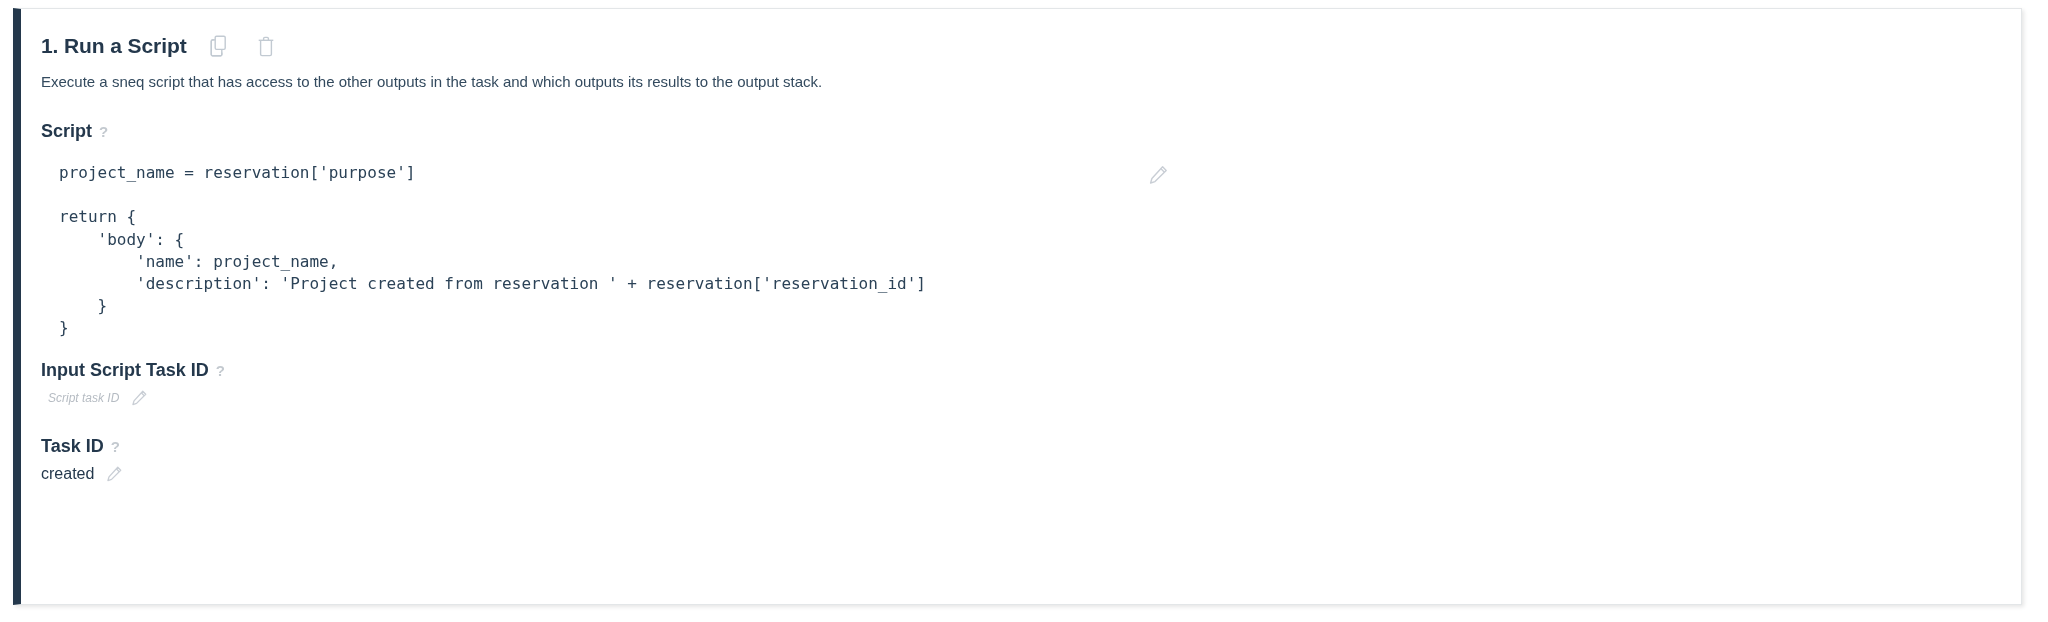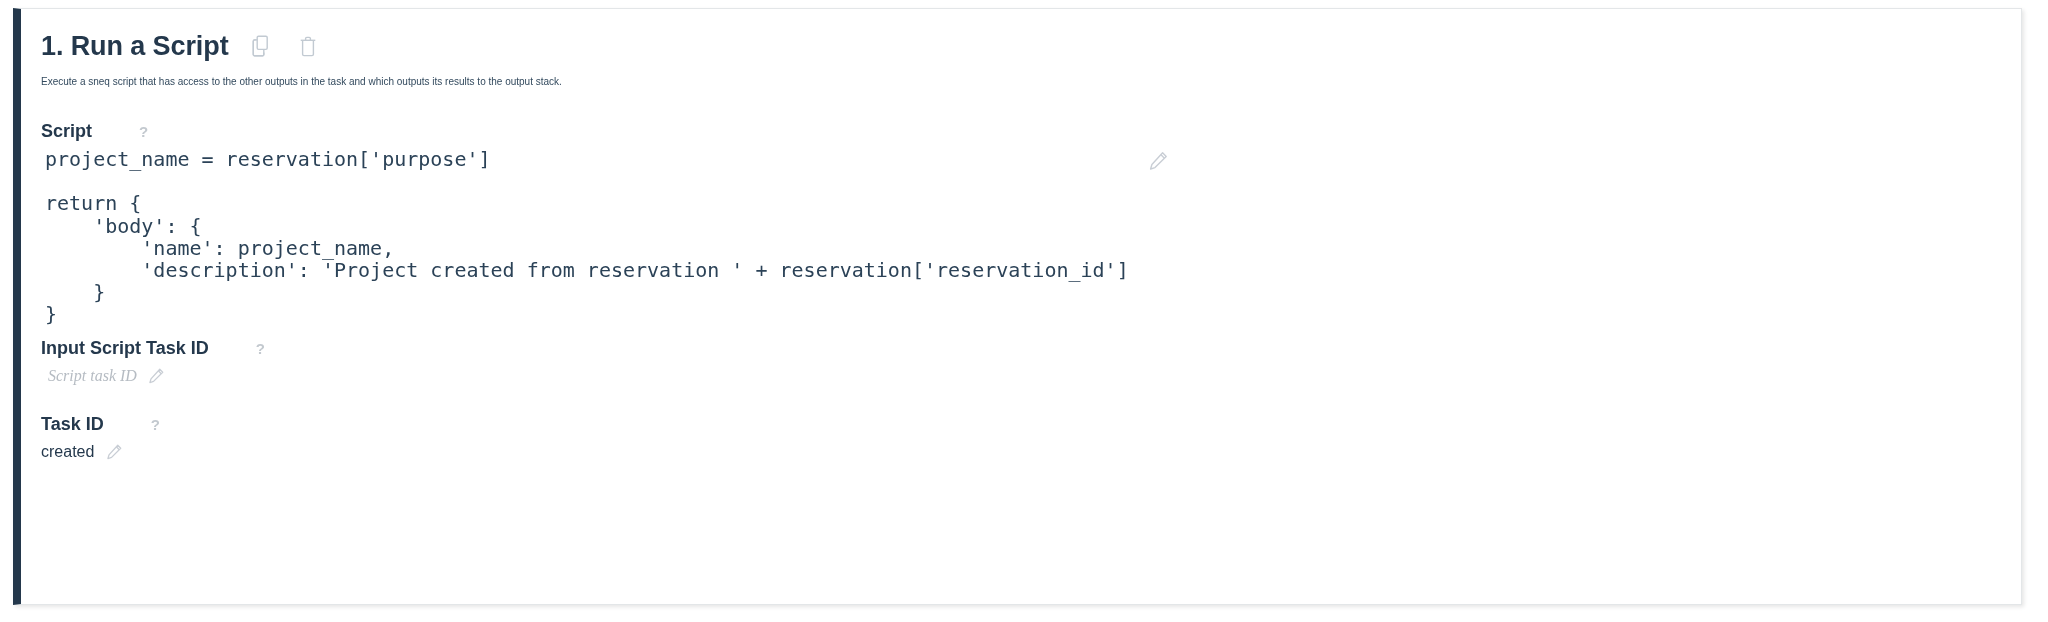--- a/index.html
+++ b/index.html
@@ -41,21 +41,21 @@
   }
 
   
   .header-row {
     display: flex;
     align-items: center;
     gap: 0;
     height: 30px;
   }
   .step-title {
-    font-size: 27px;
+    font-size: 21px;
     font-weight: bold;
     color: #24384c;
     letter-spacing: -0.1px;
     line-height: 26px;
     white-space: nowrap;
   }
   .header-icon {
     display: inline-flex;
     align-items: center;
     justify-content: center;
@@ -63,57 +63,56 @@
     height: 26px;
     cursor: pointer;
   }
   .header-icon.copy { margin-left: 20px; }
   .header-icon.trash { margin-left: 20px; }
   .header-icon svg { display: block; }
 
   
   .description {
     margin-top: 10px;
-    font-size: 10px;
+    font-size: 15px;
     line-height: 22px;
     color: #334a5e;
   }
 
   
   .field-label {
     display: flex;
     align-items: baseline;
     font-size: 18px;
     font-weight: bold;
     color: #24384c;
     line-height: 24px;
-    gap: 40px;
   }
   .help-mark {
     margin-left: 7px;
     font-size: 15px;
     font-weight: bold;
     color: #c3c9cf;
     cursor: help;
   }
 
   .script-label-block { margin-top: 26px; }
 
   
   .code-area {
     position: relative;
     margin-top: 2px;
   }
   .code-block {
     font-family: "DejaVu Sans Mono", "Liberation Mono", monospace;
-    font-size: 20px;
+    font-size: 16px;
     line-height: 22.2px;
     color: #2b4257;
     white-space: pre;
-    margin: 4px;
+    margin: 18px;
     letter-spacing: 0px;
   }
   .code-pencil {
     position: absolute;
     left: 1106px;
     top: 2px;
     width: 22px;
     height: 22px;
     cursor: pointer;
   }
@@ -130,22 +129,21 @@
     height: 24px;
   }
   .value-text {
     font-size: 16px;
     color: #24384c;
     line-height: 22px;
   }
   .value-text.placeholder {
     color: #b6bcc3;
     font-style: italic;
-    font-size: 16px;
-    font-family: Liberation Serif, serif;
+    font-size: 12px;
   }
   .value-row.has-left-pad { padding-left: 0px; }
   .row-pencil {
     margin-left: 10px;
     width: 19px;
     height: 19px;
     display: inline-flex;
     align-items: center;
     justify-content: center;
     cursor: pointer;

